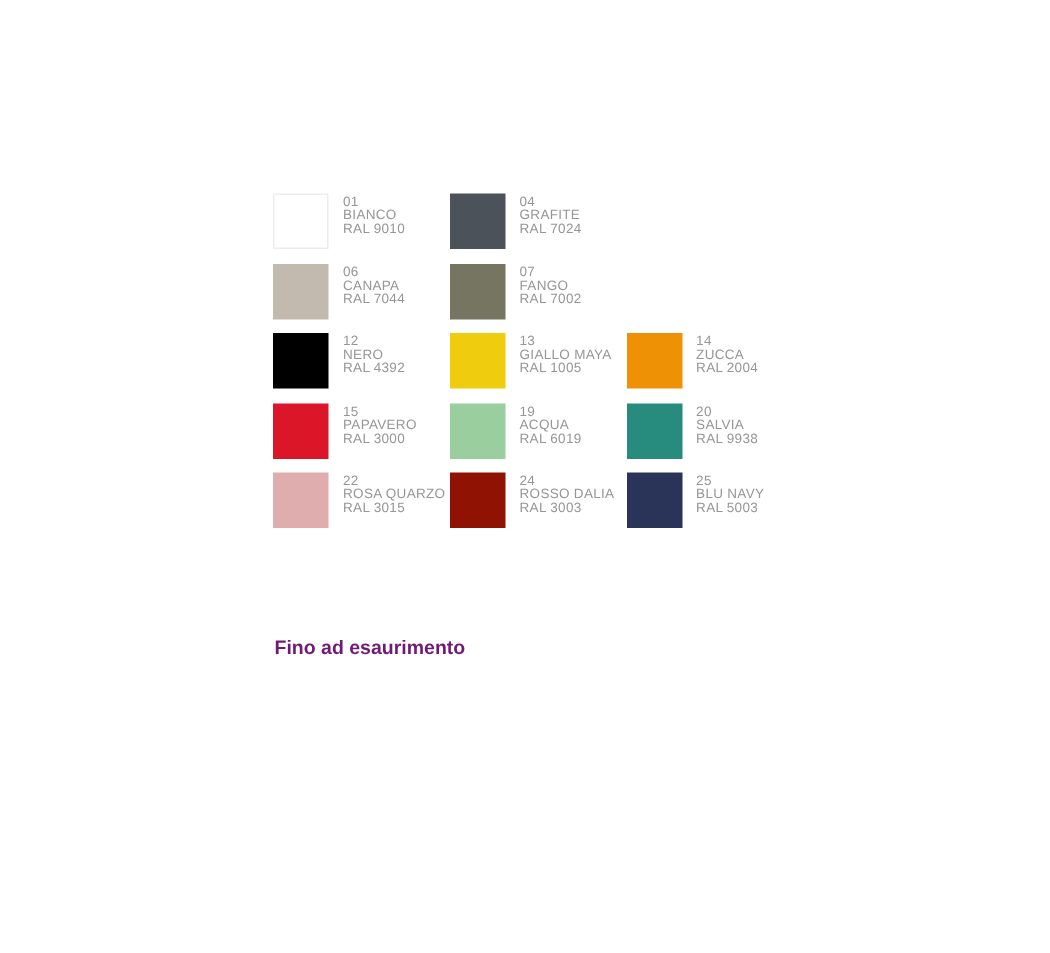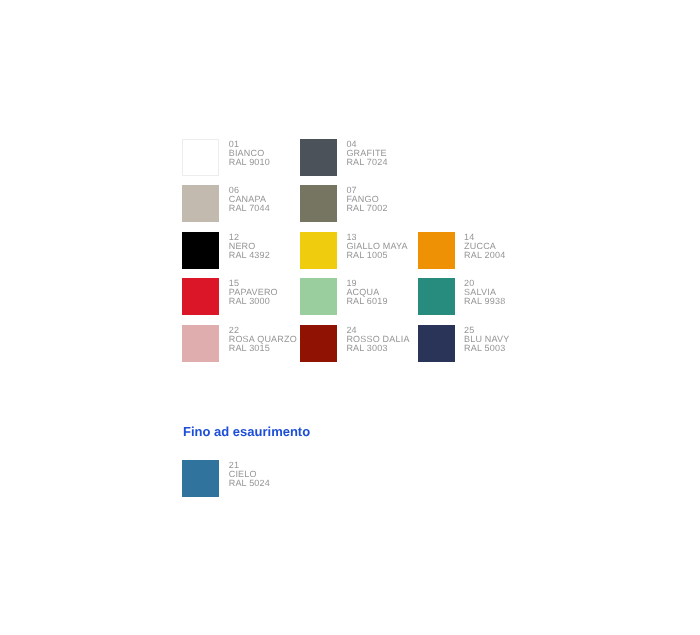--- a/index.html
+++ b/index.html
@@ -9,40 +9,40 @@
     height: 635px;
     background: #ffffff;
     font-family: "Liberation Sans", sans-serif;
     -webkit-font-smoothing: antialiased;
     text-rendering: geometricPrecision;
     overflow: hidden;
   }
   .page { position: relative; width: 700px; height: 635px; background: #ffffff; }
   .palette-grid { position: absolute; left: 182.4px; top: 129px; }
   .clearance-grid { position: absolute; left: 182.4px; top: 450px; }
-  .swatch-row { display: flex; height: 46.5px; align-items: flex-end; }
+  .swatch-row { display: flex; height: 46.5px; }
   .swatch-item { width: 117.7px; display: flex; align-items: flex-start; }
   .chip { width: 37px; height: 37px; flex: 0 0 37px; }
   .chip-outline { box-sizing: border-box; border: 1px solid #ededed; background: #ffffff; }
   .labels {
     margin-left: 9.3px;
     font-size: 9px;
     line-height: 9.2px;
     color: #969696;
     letter-spacing: 0.2px;
     padding-top: 1px;
     white-space: nowrap;
   }
   .section-title {
     position: absolute;
     left: 183px;
     top: 424px;
     font-size: 13px;
     font-weight: bold;
-    color: #1d4ed8;
+    color: #701a75;
     letter-spacing: 0;
     white-space: nowrap;
   }
 </style>
 </head>
 <body>
 
 <div class="page">
 
   <div class="palette-grid">
@@ -159,24 +159,16 @@
           <div class="l-ral">RAL 5003</div>
         </div>
       </div>
     </div>
   </div>
 
   <div class="section-title">Fino ad esaurimento</div>
 
   <div class="clearance-grid">
     <div class="swatch-row">
-      <div class="swatch-item">
-        <div class="chip" style="background: rgb(48, 115, 156);"></div>
-        <div class="labels">
-          <div class="l-code">21</div>
-          <div class="l-name">CIELO</div>
-          <div class="l-ral">RAL 5024</div>
-        </div>
-      </div>
     </div>
   </div>
 
 </div>
 
 </body></html>

